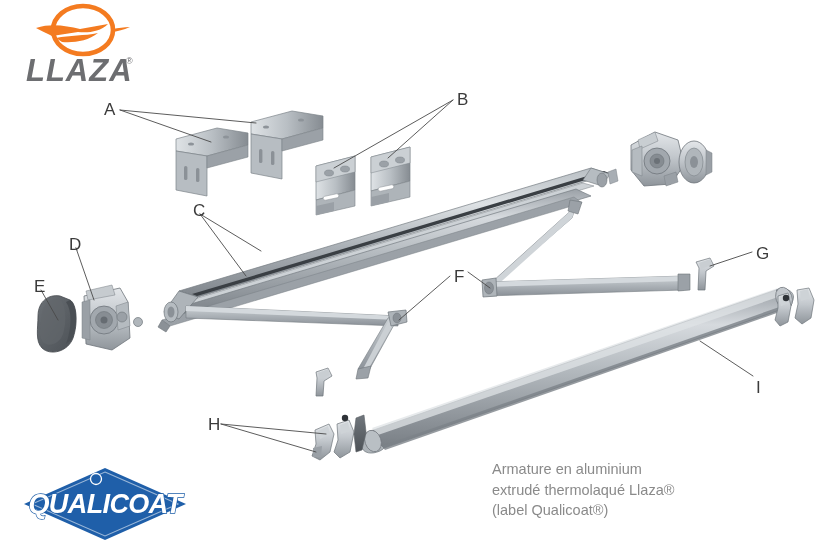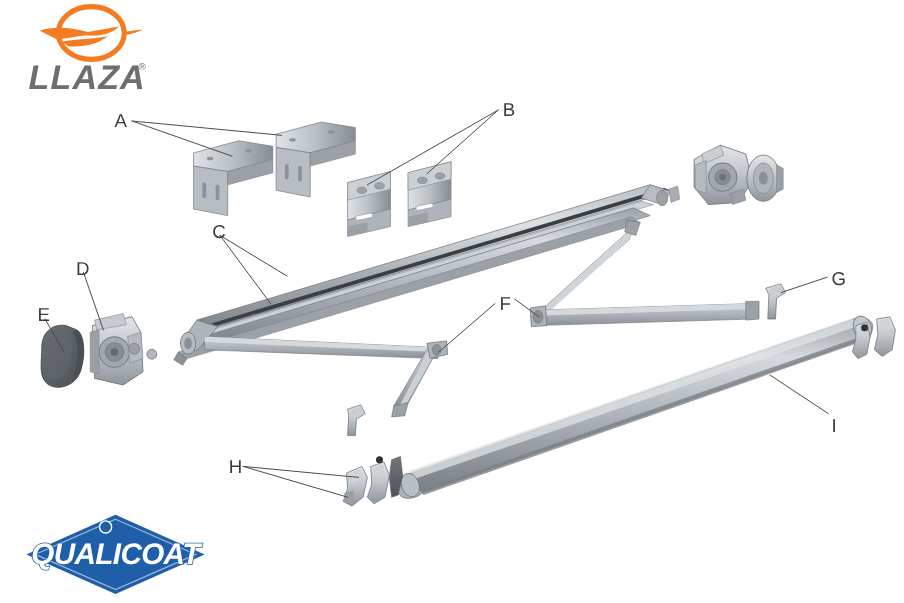--- a/index.html
+++ b/index.html
@@ -281,14 +281,17 @@
   <div class="calloutLabel" style="left:88px;  top:101px;">A</div>
   <div class="calloutLabel" style="left:441px; top:91px;">B</div>
   <div class="calloutLabel" style="left:177px; top:202px;">C</div>
   <div class="calloutLabel" style="left:53px;  top:236px;">D</div>
   <div class="calloutLabel" style="left:18px;  top:278px;">E</div>
   <div class="calloutLabel" style="left:438px; top:268px;">F</div>
   <div class="calloutLabel" style="left:740px; top:245px;">G</div>
   <div class="calloutLabel" style="left:192px; top:416px;">H</div>
   <div class="calloutLabel" style="left:740px; top:379px;">I</div>
 
+  <div id="caption">Armature en aluminium
+extrudé thermolaqué Llaza®
+(label Qualicoat®)</div>
 
 </div>
 
 </body></html>

